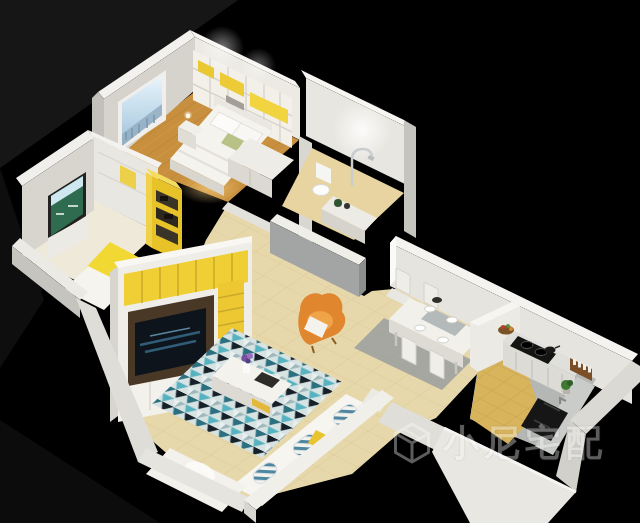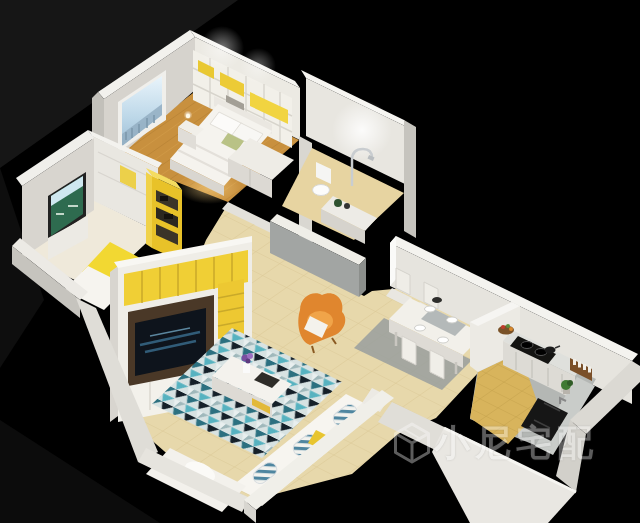--- a/index.html
+++ b/index.html
@@ -1,19 +1,19 @@
 <!DOCTYPE html>
 <html><head>
 <meta charset="utf-8">
 <style>
   html,body{margin:0;padding:0;background:#000;}
   #stage{position:relative;width:640px;height:523px;background:#000;overflow:hidden;
          font-family:"Liberation Sans",sans-serif;}
   #scene{position:absolute;left:0;top:0;}
-  .watermark{position:absolute;left:390px;top:421px;display:flex;align-items:center;
+  .watermark{position:absolute;left:390px;top:421px;display:flex;align-items:center;gap:9px;
              opacity:0.36;pointer-events:none;}
   .watermark .wm-text{color:#ffffff;font-size:36px;font-weight:bold;letter-spacing:5px;
              font-family:"DejaVu Sans","Liberation Sans",sans-serif;line-height:1;
              text-shadow:0 0 2px rgba(90,90,90,.7);}
 </style>
 </head>
 <body>
 
 <div id="stage">
 <svg id="scene" width="640" height="523" viewBox="0 0 640 523">

